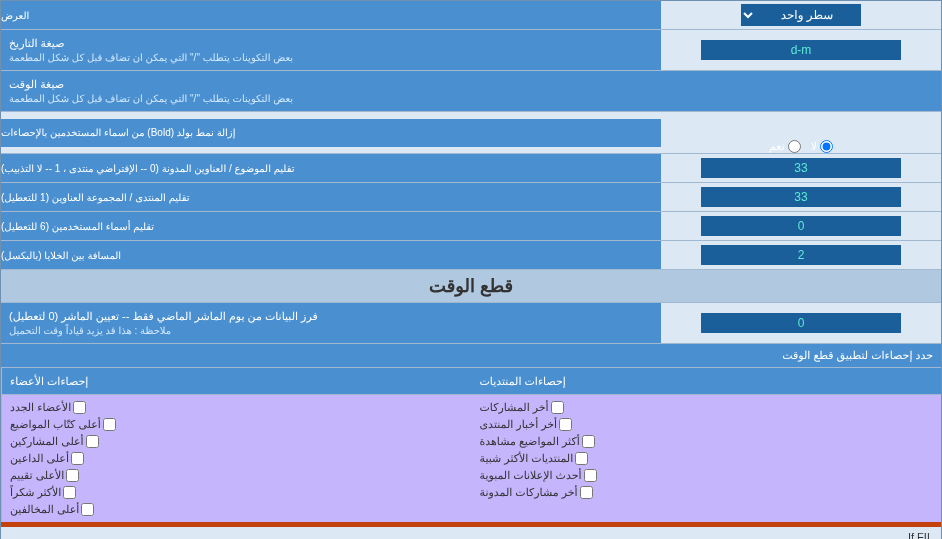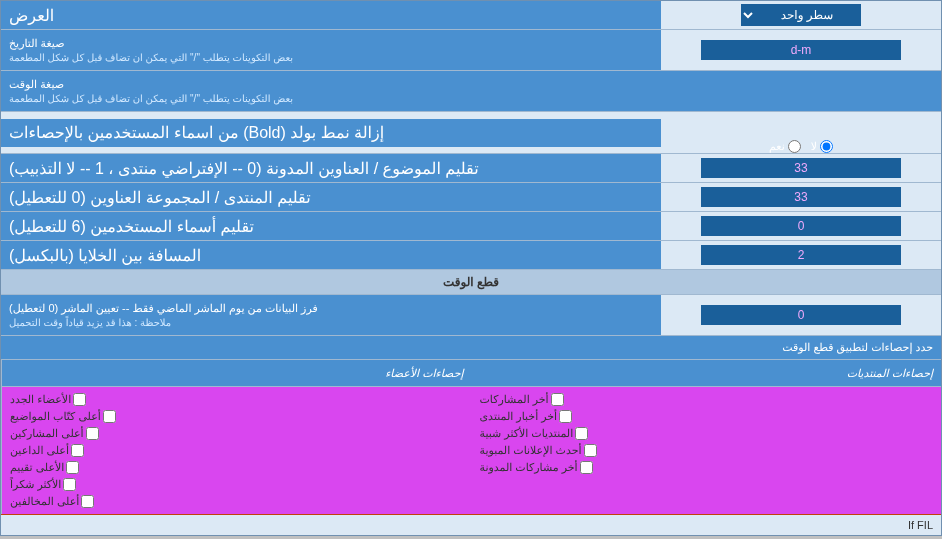--- a/index.html
+++ b/index.html
@@ -19,40 +19,40 @@
       flex-direction: row-reverse;
       border-bottom: 1px solid #a0b8d0;
       min-height: 28px;
       align-items: center;
     }
     .row:last-child { border-bottom: none; }
     .label-cell {
       flex: 1;
       background: #4a90d0;
       color: #fff;
-      padding: 4px 8px;
+      padding: 4px 0;
       text-align: center;
-      font-size: 16px;
+      font-size: 10px;
       min-height: 28px;
       display: flex;
       align-items: center;
       justify-content: flex-end;
     }
     .input-cell {
       width: 280px;
       background: #dce9f5;
       padding: 3px 6px;
       display: flex;
       align-items: center;
       justify-content: center;
       min-height: 28px;
     }
     .input-field {
       background: #1a5f9a;
-      color: #f0abfc;
+      color: #5eead4;
       border: none;
       padding: 3px 8px;
       font-size: 12px;
       text-align: center;
       width: 200px;
       direction: ltr;
     }
     .select-field {
       background: #1a5f9a;
       color: #fff;
@@ -62,21 +62,21 @@
       text-align: center;
       width: 120px;
     }
     .section-header {
       background: #b0c8e0;
       color: #333;
       font-weight: bold;
       text-align: center;
       padding: 5px 8px;
       border-bottom: 1px solid #a0b8d0;
-      font-size: 12px;
+      font-size: 18px;
     }
     .radio-cell {
       display: flex;
       flex-direction: row-reverse;
       gap: 10px;
       padding: 0 8px;
       align-items: center;
     }
     .radio-label {
       color: #fff;
@@ -100,43 +100,42 @@
       align-items: flex-end;
       justify-content: center;
     }
     .wide-label .sub-note {
       font-size: 10px;
       color: #d0e8ff;
       margin-top: 2px;
     }
     
     .checkboxes-section {
-      background: #d946ef;
-      border-bottom: 1px solid #c2410c;
+      background: #c4b5fd;
+      border-bottom: 5px solid #c2410c;
     }
     .checkboxes-header-row {
       display: flex;
       flex-direction: row-reverse;
       border-bottom: 1px solid #a0b8d0;
       min-height: 26px;
       align-items: center;
     }
     .checkboxes-header-cell {
       flex: 1;
       background: #4a90d0;
       color: #fff;
       padding: 4px 8px;
       text-align: right;
       font-size: 11px;
       min-height: 26px;
       display: flex;
       align-items: center;
-      justify-content: flex-start;
+      justify-content: flex-end;
       border-left: 1px solid #a0b8d0;
-      font-style: italic;
     }
     .checkboxes-header-cell:last-child { border-left: none; }
     .checkboxes-body {
       display: flex;
       flex-direction: row-reverse;
     }
     .checkboxes-col {
       flex: 1;
       border-left: 1px solid #a0b8d0;
       padding: 4px 8px;
@@ -211,21 +210,21 @@
     <div class="label-cell">
       <span>تقليم الموضوع / العناوين المدونة (0 -- الإفتراضي منتدى ، 1 -- لا التذبيب)</span>
     </div>
     <div class="input-cell">
       <input class="input-field" type="text" value="33" style="">
     </div>
   </div>
 
   <div class="row">
     <div class="label-cell">
-      <span>تقليم المنتدى / المجموعة العناوين (0 للتعطيل)</span>
+      <span>تقليم المنتدى / المجموعة العناوين (1 للتعطيل)</span>
     </div>
     <div class="input-cell">
       <input class="input-field" type="text" value="33" style="">
     </div>
   </div>
 
   <div class="row">
     <div class="label-cell">
       <span>تقليم أسماء المستخدمين (6 للتعطيل)</span>
     </div>
@@ -306,20 +305,24 @@
       <div class="checkboxes-col">
         <div class="check-item">
           <span>أخر المشاركات</span>
           <input type="checkbox" style="">
         </div>
         <div class="check-item">
           <span>أخر أخبار المنتدى</span>
           <input type="checkbox" style="">
         </div>
         <div class="check-item">
+          <span>أكثر المواضيع مشاهدة</span>
+          <input type="checkbox" style="">
+        </div>
+        <div class="check-item">
           <span>المنتديات الأكثر شبية</span>
           <input type="checkbox" style="">
         </div>
         <div class="check-item">
           <span>أحدث الإعلانات المبوية</span>
           <input type="checkbox" style="">
         </div>
         <div class="check-item">
           <span>أخر مشاركات المدونة</span>
           <input type="checkbox" style="">

